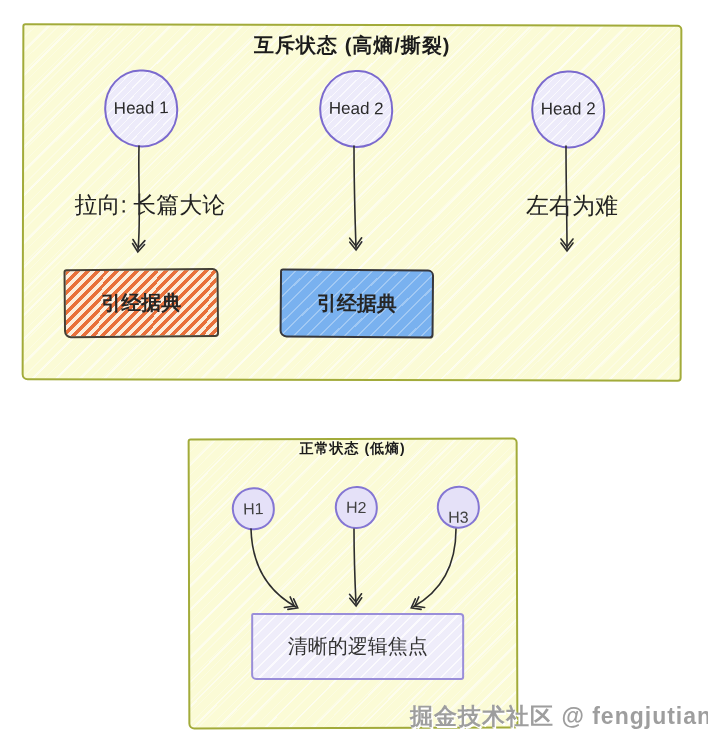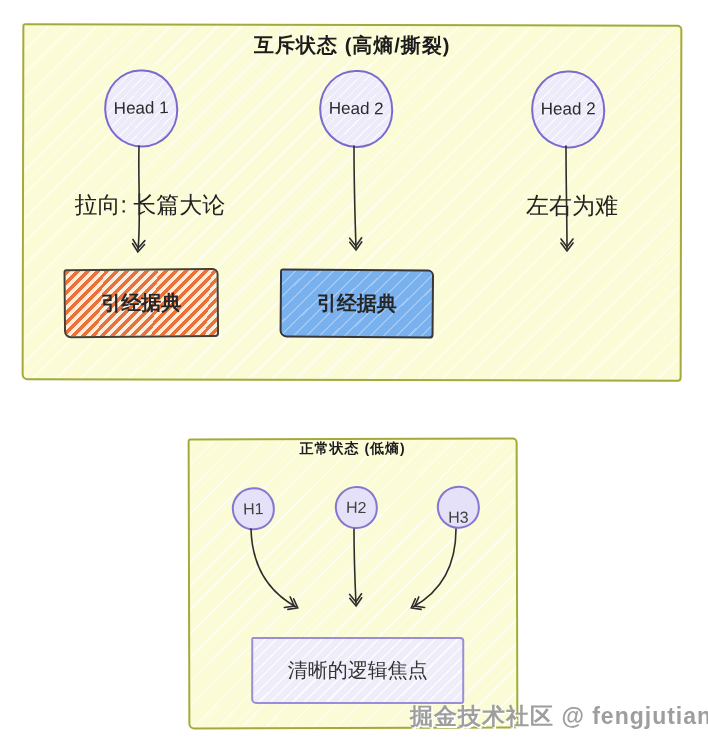--- a/index.html
+++ b/index.html
@@ -110,21 +110,21 @@
     display: flex; align-items: center; justify-content: center;
     font-size: 16px; color: #404040;
   }
   #h-1 { left: 42px;  top: 47px; transform: rotate(-1deg); }
   #h-2 { left: 145px; top: 46px; transform: rotate(0.8deg); }
   #h-3 { left: 247px; top: 46px; transform: rotate(-0.5deg); align-items: flex-end; }
 
   
   #focus-box {
     position: absolute;
-    left: 61px; top: 197px;
+    left: 61px; top: 173px;
     width: 213px; height: 67px;
     background-color: #efedfa;
     background-image: repeating-linear-gradient(135deg, rgba(255,255,255,0.75) 0px, rgba(255,255,255,0.75) 1.5px, transparent 1.5px, transparent 8px);
     border: 2px solid #9a8ed9;
     border-radius: 2px 4px 3px 5px;
     display: flex; align-items: center; justify-content: center;
     font-size: 20px; color: #333333;
     transform: rotate(0.2deg);
     z-index: 4;
   }

